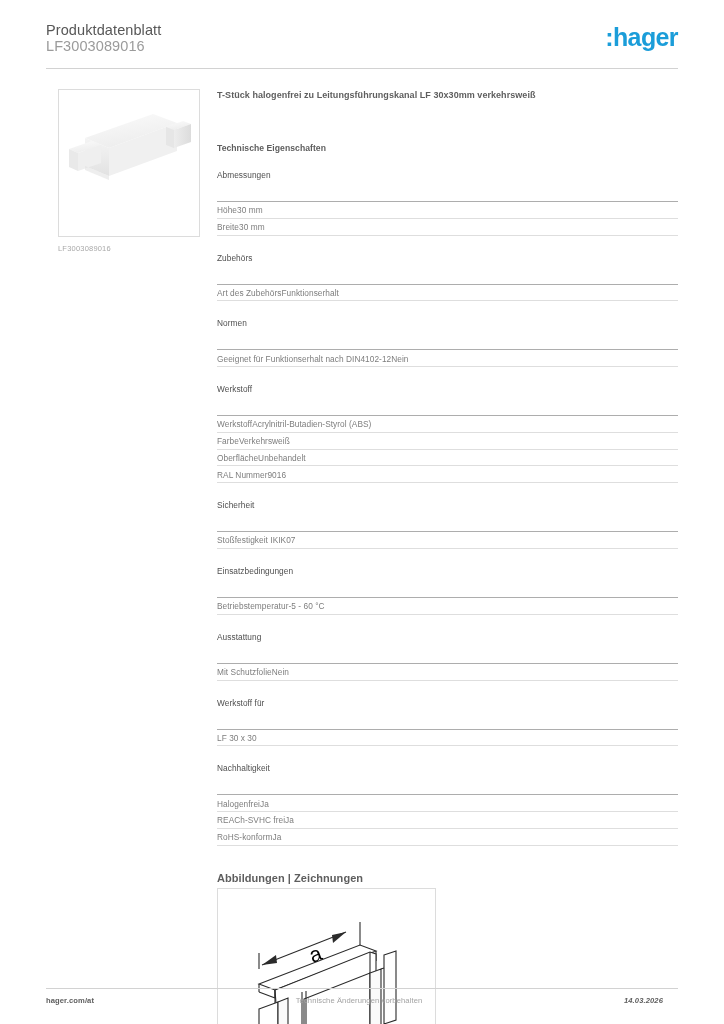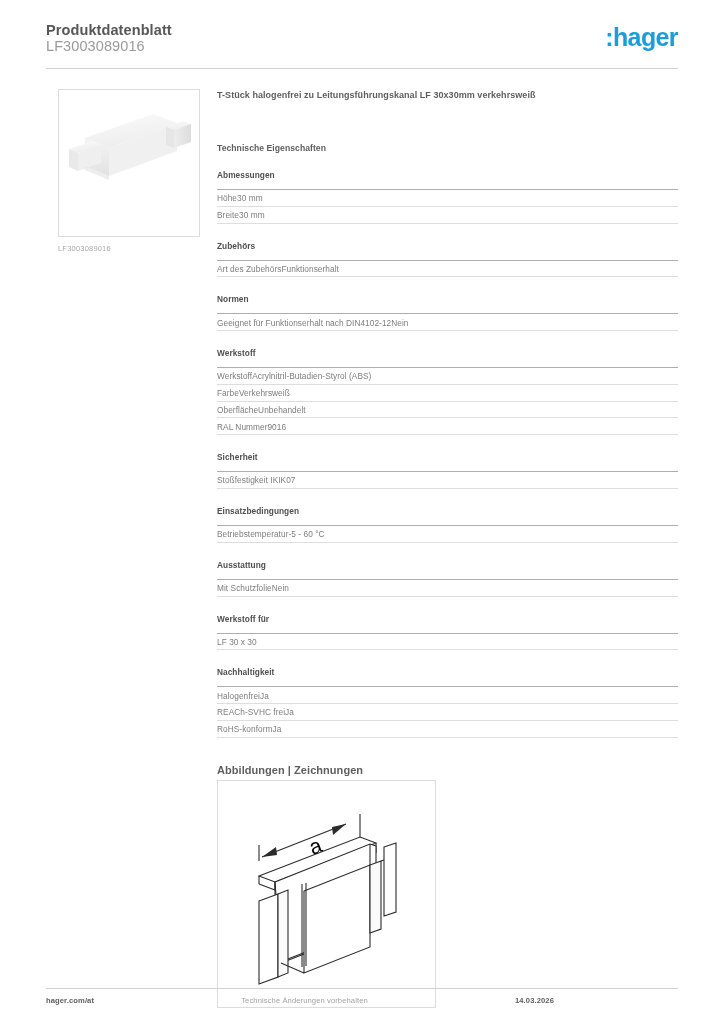--- a/index.html
+++ b/index.html
@@ -31,21 +31,21 @@
     top: 22px;
     width: 632px;
     height: 46px;
     display: flex;
     justify-content: space-between;
     align-items: flex-start;
   }
   .header-titles { display: block; }
   .doc-title {
     font-size: 14.5px;
-    font-weight: bold;
+    font-weight: normal;
     color: #575757;
     line-height: 16px;
     letter-spacing: 0.1px;
   }
   .doc-subtitle {
     font-size: 14.5px;
     font-weight: normal;
     color: #9b9b9b;
     line-height: 17px;
     letter-spacing: 0.1px;
@@ -108,23 +108,23 @@
     font-size: 8.6px;
     font-weight: bold;
     color: #5e5e5e;
     margin-top: 42px;
     letter-spacing: 0.05px;
   }
 
   .section { margin-top: 17px; }
   .section-heading {
     font-size: 8.3px;
-    font-weight: bold;
+    font-weight: normal;
     color: #4f4f4f;
-    padding-bottom: 9px;
+    padding-bottom: 21px;
     border-bottom: 1px solid #adadad;
     letter-spacing: 0.05px;
   }
   .spec-row {
     display: flex;
     justify-content: flex-start;
     align-items: baseline;
     font-size: 8.3px;
     color: #7d7d7d;
     padding: 3.2px 0 2.6px 0;
@@ -158,29 +158,29 @@
     left: 46px;
     top: 988px;
     width: 632px;
     height: 1px;
     background: #d2d2d2;
   }
   .footer {
     position: absolute;
     left: 46px;
     top: 996px;
-    width: 508px;
+    width: 617px;
     display: flex;
     justify-content: space-between;
     align-items: baseline;
     font-size: 7.6px;
   }
   .footer-left  { font-weight: bold; color: #5e5e5e; letter-spacing: 0.1px; }
   .footer-center{ color: #a2a2a2; letter-spacing: 0.1px; }
-  .footer-right { font-weight: bold; color: #5e5e5e; letter-spacing: 0.1px; }
+  .footer-right { font-weight: bold; color: #5e5e5e; letter-spacing: 0.1px; font-style: italic; }
 </style>
 </head>
 <body>
 
 <div class="page">
 
   <div class="header">
     <div class="header-titles">
       <div class="doc-title">Produktdatenblatt</div>
       <div class="doc-subtitle">LF3003089016</div>

